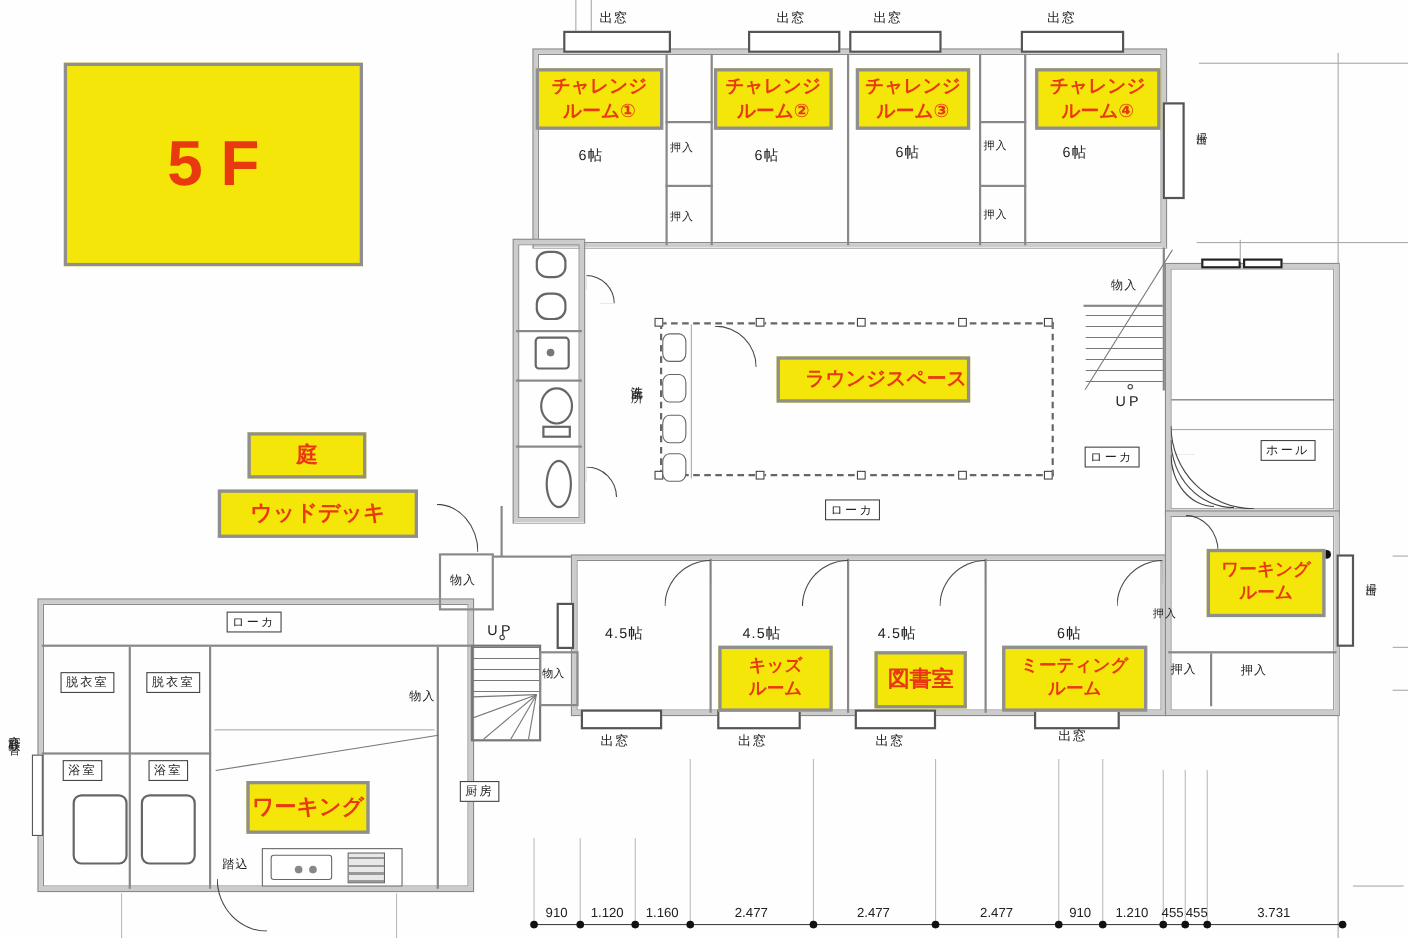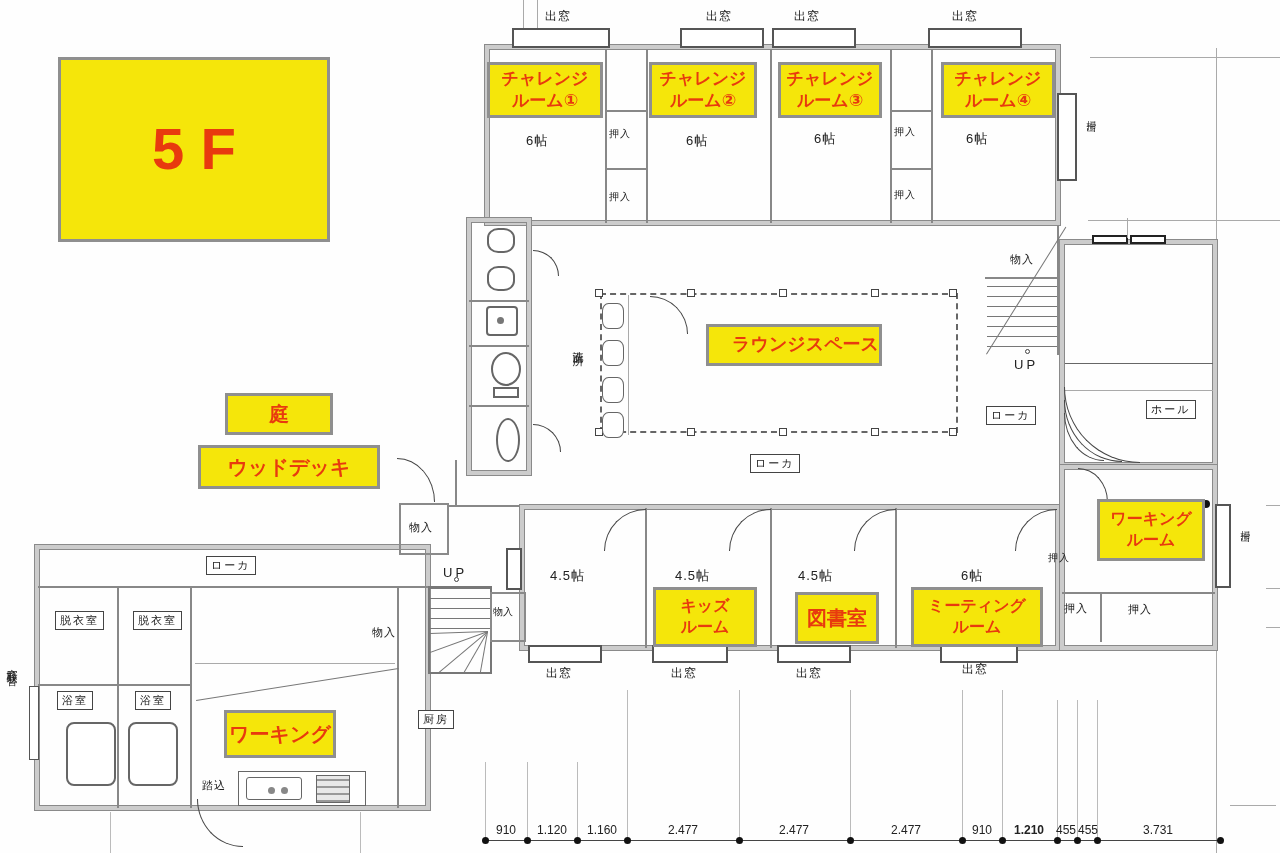--- a/index.html
+++ b/index.html
@@ -311,18 +311,18 @@
   <div class="dot" style="left:1074px;top:837px;width:7px;height:7px;"></div>
   <div class="dot" style="left:1094px;top:837px;width:7px;height:7px;"></div>
   <div class="dot" style="left:1217px;top:837px;width:7px;height:7px;"></div>
   <div class="dim" style="left:506px;top:823px;">910</div>
   <div class="dim" style="left:552px;top:823px;">1.120</div>
   <div class="dim" style="left:602px;top:823px;">1.160</div>
   <div class="dim" style="left:683px;top:823px;">2.477</div>
   <div class="dim" style="left:794px;top:823px;">2.477</div>
   <div class="dim" style="left:906px;top:823px;">2.477</div>
   <div class="dim" style="left:982px;top:823px;">910</div>
-  <div class="dim" style="left:1029px;top:823px;font-weight:bold;">1.210</div>
+  <div class="dim" style="left:1029px;top:823px;">1.210</div>
   <div class="dim" style="left:1066px;top:823px;">455</div>
   <div class="dim" style="left:1088px;top:823px;">455</div>
   <div class="dim" style="left:1158px;top:823px;">3.731</div>
 
 </div>
 
 </body></html>

